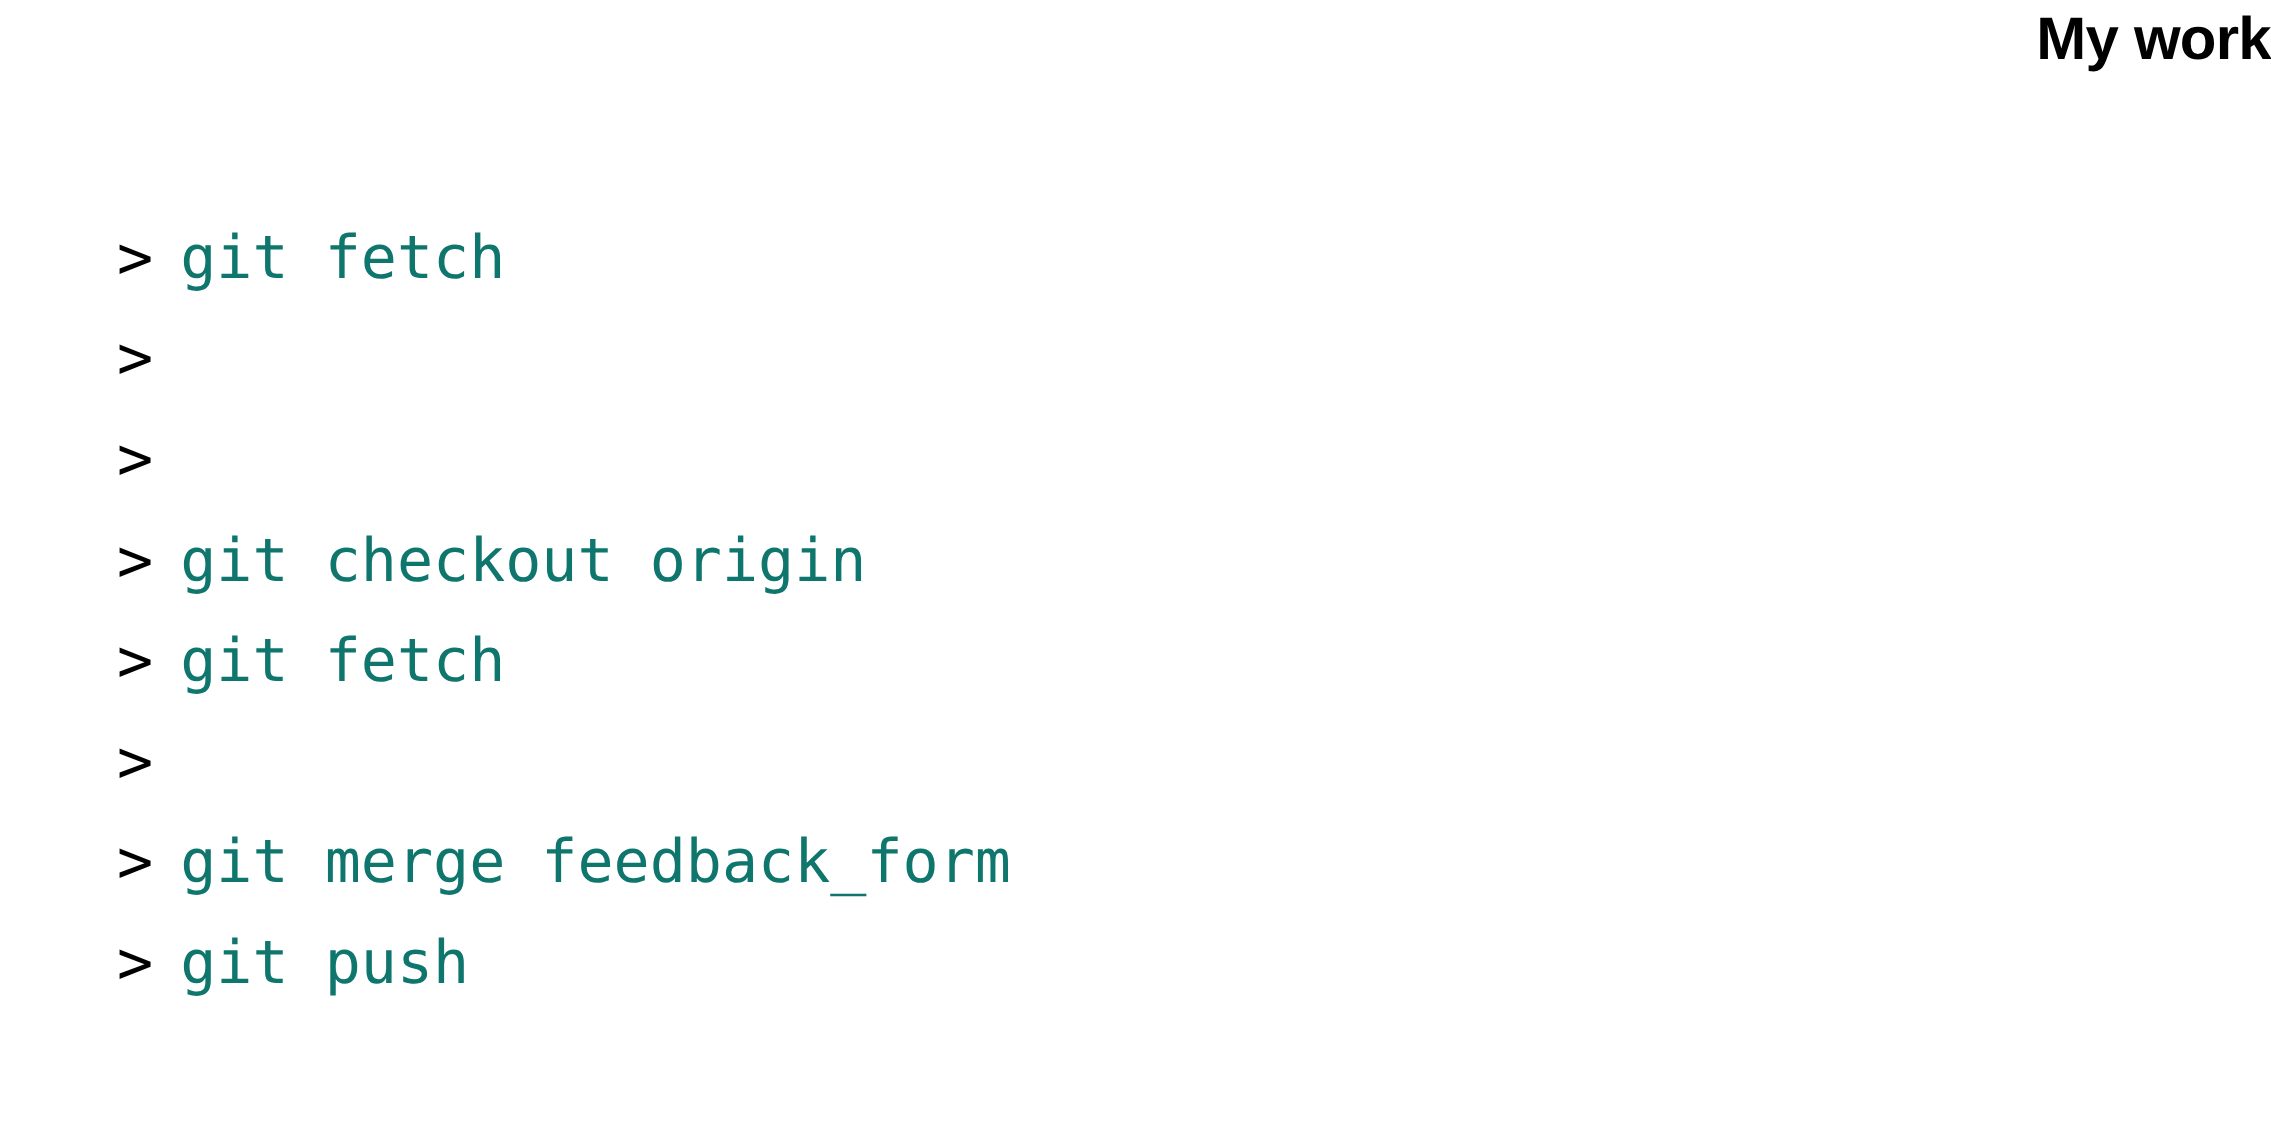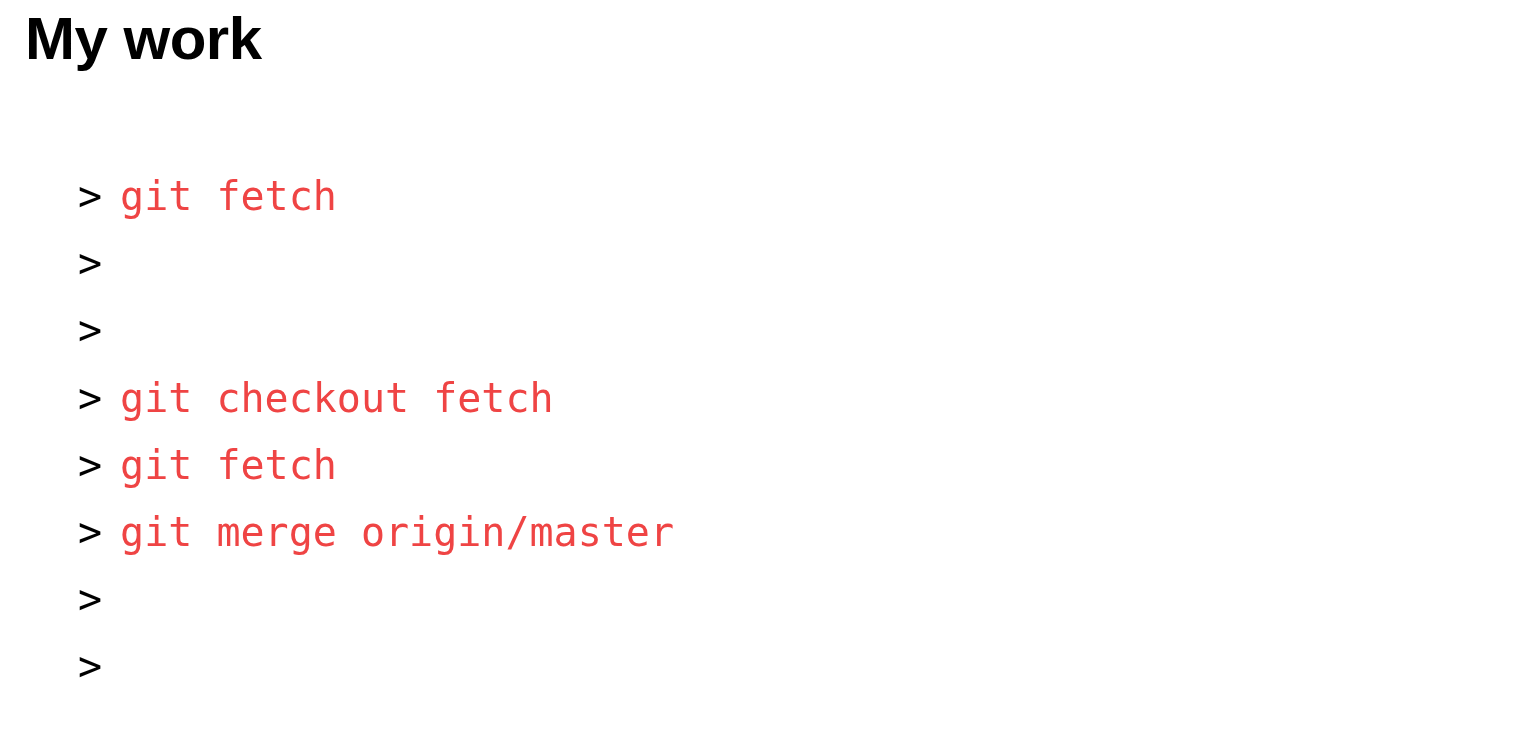--- a/index.html
+++ b/index.html
@@ -9,73 +9,75 @@
     }
     body {
       background: #ffffff;
       width: 1514px;
       height: 752px;
       font-family: -apple-system, BlinkMacSystemFont, "Segoe UI", Helvetica, Arial, sans-serif;
       color: #000000;
       padding: 0;
     }
     .heading {
-      font-size: 60px;
+      font-size: 40px;
       font-weight: 700;
       letter-spacing: -0.5px;
       margin-left: 25px;
       margin-top: 4px;
       margin-bottom: 90px;
+      text-align: right;
     }
     .command-list {
       margin-left: 78px;
     }
     .command-line {
       font-family: "DejaVu Sans Mono", "Menlo", "Consolas", monospace;
       font-size: 40px;
       line-height: 1.68;
       white-space: pre;
       display: flex;
       align-items: baseline;
     }
     .prompt {
       margin-right: 18px;
       color: #000;
     }
     .cmd-text {
-      color: #ef4444;
+      color: #0f766e;
     }
   </style>
 </head>
 <body>
 
 <h1 class="heading">My work</h1>
 
 <div class="command-list">
   <div class="command-line">
     <span class="prompt">&gt;</span>
     <span class="cmd-text">git fetch</span>
   </div>
   <div class="command-line">
     <span class="prompt">&gt;</span>
   </div>
   <div class="command-line">
     <span class="prompt">&gt;</span>
   </div>
   <div class="command-line">
     <span class="prompt">&gt;</span>
-    <span class="cmd-text">git checkout fetch</span>
+    <span class="cmd-text">git checkout origin</span>
   </div>
   <div class="command-line">
     <span class="prompt">&gt;</span>
     <span class="cmd-text">git fetch</span>
   </div>
   <div class="command-line">
     <span class="prompt">&gt;</span>
-    <span class="cmd-text">git merge origin/master</span>
   </div>
   <div class="command-line">
     <span class="prompt">&gt;</span>
+    <span class="cmd-text">git merge feedback_form</span>
   </div>
   <div class="command-line">
     <span class="prompt">&gt;</span>
+    <span class="cmd-text">git push</span>
   </div>
 </div>
 
 </body></html>

